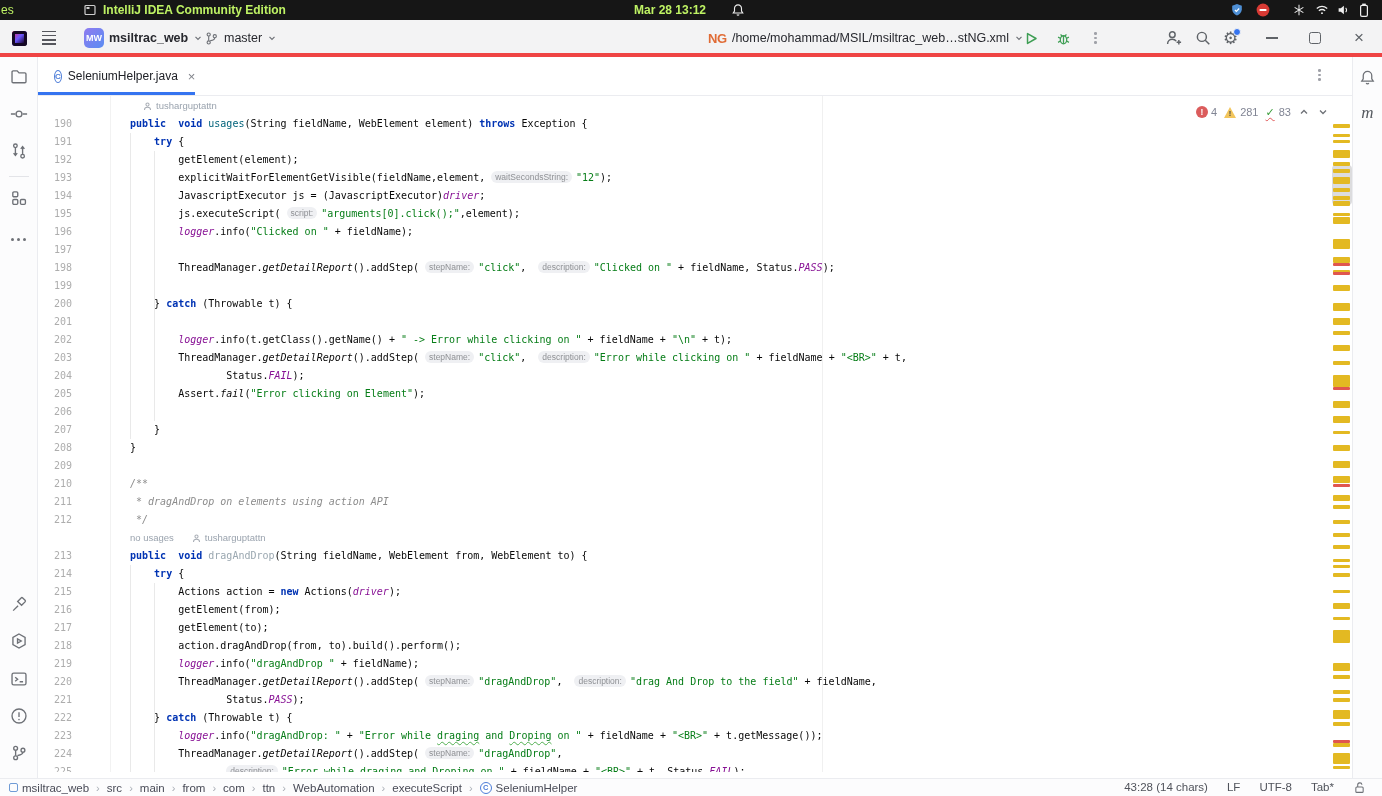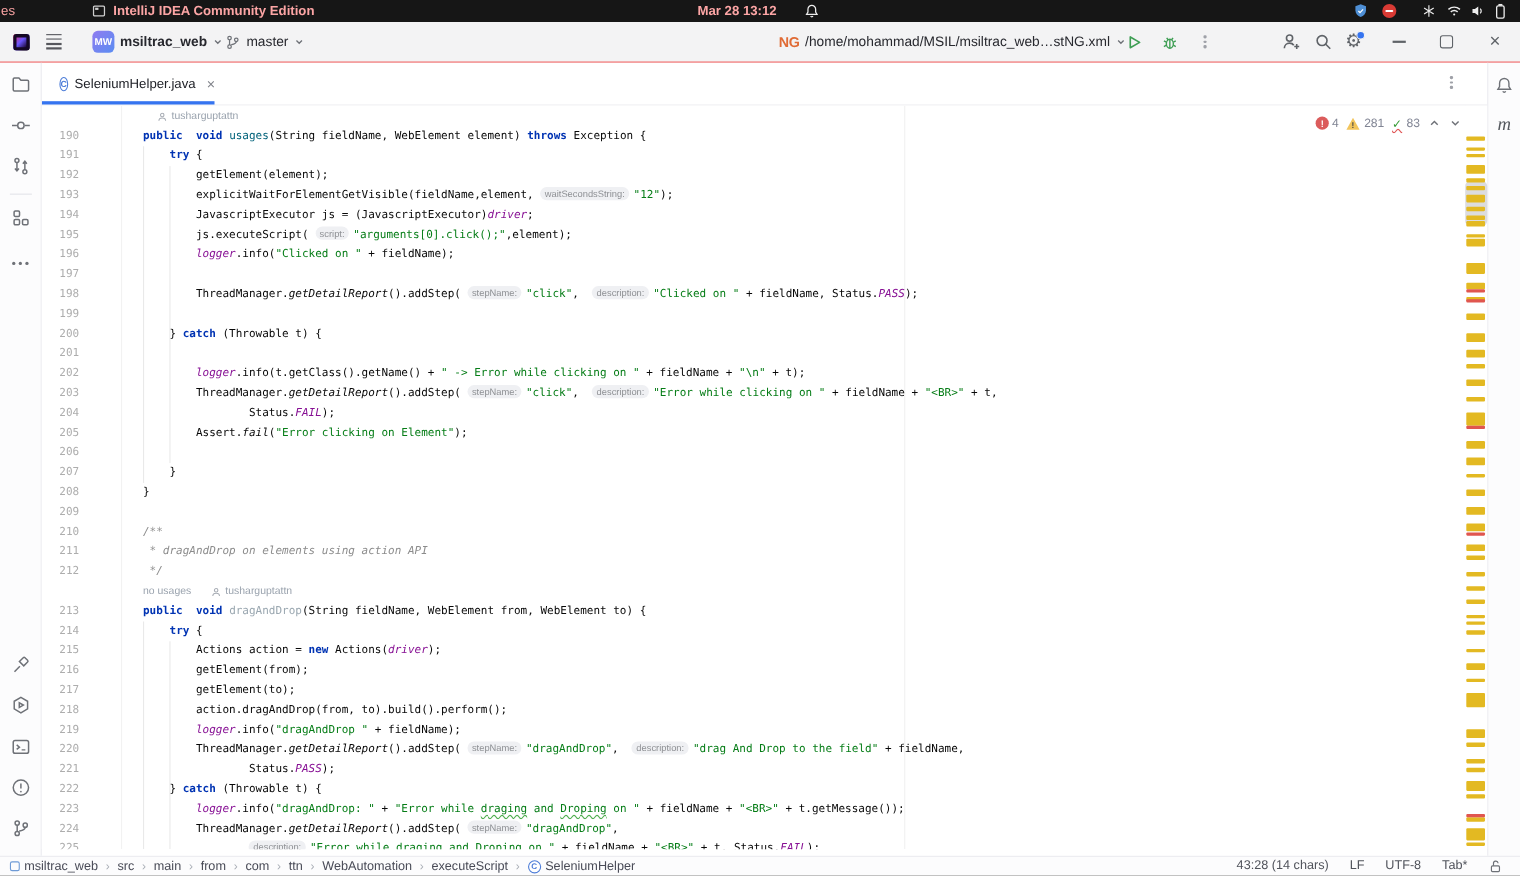--- a/index.html
+++ b/index.html
@@ -1,24 +1,24 @@
 <!DOCTYPE html>
 <html><head>
 <meta charset="utf-8">
 <style>
   html,body{margin:0;padding:0;background:#888;}
   #screen{position:relative;width:1382px;height:796px;overflow:hidden;background:#fff;
           font-family:"Liberation Sans",sans-serif;-webkit-font-smoothing:antialiased;}
   
-  #sysbar{position:absolute;left:0;top:0;width:1382px;height:37px;background:#161616;color:#fca5a5;}
+  #sysbar{position:absolute;left:0;top:0;width:1382px;height:37px;background:#161616;color:#bef264;}
   #sysbar .t{position:absolute;top:3px;font-size:12px;}
   #sysbar .bold{font-weight:700;}
   .sysico{position:absolute;top:3px;}
   
-  #titlebar{position:absolute;left:0;top:20px;width:1382px;height:37px;background:#f3f3f4;border-bottom:1px solid #ef4444;box-sizing:border-box;}
+  #titlebar{position:absolute;left:0;top:20px;width:1382px;height:37px;background:#f3f3f4;border-bottom:4px solid #ef4444;box-sizing:border-box;}
   .tb{position:absolute;top:0;height:36px;display:flex;align-items:center;gap:5px;color:#27282e;font-size:12.5px;}
   #ide-logo{position:absolute;left:12px;top:11px;width:15px;height:15px;border-radius:3px;
      background:linear-gradient(135deg,#fe2857 0%,#6b57ff 45%,#1a0533 80%);box-shadow:inset 0 0 0 3px #140824;}
   .hamburger div{width:14px;height:1.6px;background:#55565c;margin:2.6px 0;}
   #proj-avatar{width:20px;height:20px;border-radius:5px;background:linear-gradient(135deg,#8f7bf0,#5a8df2);
      color:#fff;font-size:9px;font-weight:700;display:flex;align-items:center;justify-content:center;}
   .vdots div{width:2.6px;height:2.6px;border-radius:50%;background:#9fa1a8;margin:2px 0;}
   .hdots{display:flex;gap:3px;}
   .hdots div{width:3px;height:3px;border-radius:50%;background:#6e7177;}
   .winbtn{position:absolute;top:0;width:30px;height:36px;display:flex;align-items:center;justify-content:center;color:#5f6368;}

